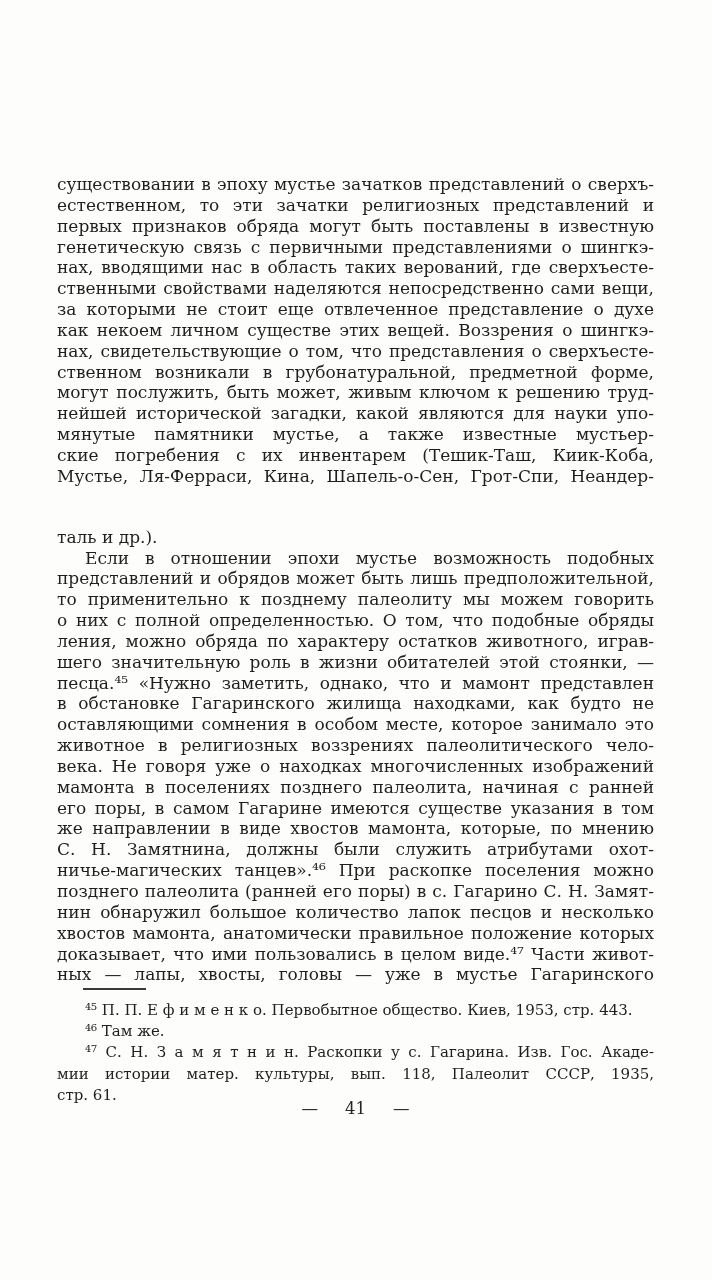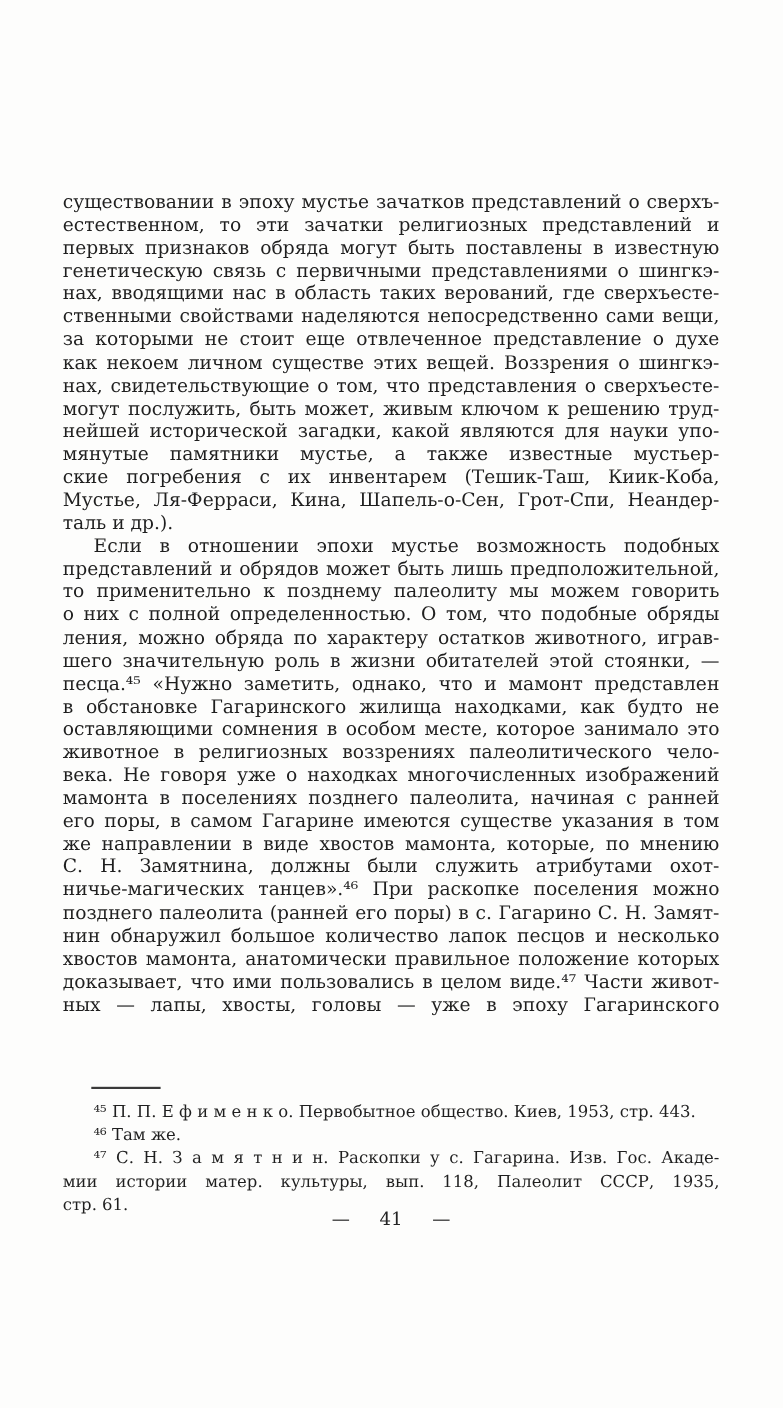--- a/index.html
+++ b/index.html
@@ -28,20 +28,21 @@
     font-size: 17px;
     line-height: 20.85px;
   }
   .line {
     text-align: justify;
     text-align-last: justify;
     white-space: normal;
   }
   .line.last {
     text-align-last: left;
+    margin-top: 40px;
   }
   .line.indent {
     padding-left: 28px;
   }
   .fn-rule {
     position: absolute;
     left: 83px;
     top: 988px;
     width: 63px;
     height: 2px;
@@ -87,20 +88,21 @@
     <div class="para">
       <div class="line">существовании в эпоху мустье зачатков представлений о сверхъ-</div>
       <div class="line">естественном, то эти зачатки религиозных представлений и</div>
       <div class="line">первых признаков обряда могут быть поставлены в известную</div>
       <div class="line">генетическую связь с первичными представлениями о шингкэ-</div>
       <div class="line">нах, вводящими нас в область таких верований, где сверхъесте-</div>
       <div class="line">ственными свойствами наделяются непосредственно сами вещи,</div>
       <div class="line">за которыми не стоит еще отвлеченное представление о духе</div>
       <div class="line">как некоем личном существе этих вещей. Воззрения о шингкэ-</div>
       <div class="line">нах, свидетельствующие о том, что представления о сверхъесте-</div>
+      <div class="line">ственном возникали в грубонатуральной, предметной форме,</div>
       <div class="line">могут послужить, быть может, живым ключом к решению труд-</div>
       <div class="line">нейшей исторической загадки, какой являются для науки упо-</div>
       <div class="line">мянутые памятники мустье, а также известные мустьер-</div>
       <div class="line">ские погребения с их инвентарем (Тешик-Таш, Киик-Коба,</div>
       <div class="line">Мустье, Ля-Ферраси, Кина, Шапель-о-Сен, Грот-Спи, Неандер-</div>
       <div class="line last">таль и др.).</div>
     </div>
     <div class="para">
       <div class="line indent">Если в отношении эпохи мустье возможность подобных</div>
       <div class="line">представлений и обрядов может быть лишь предположительной,</div>
@@ -115,21 +117,21 @@
       <div class="line">века. Не говоря уже о находках многочисленных изображений</div>
       <div class="line">мамонта в поселениях позднего палеолита, начиная с ранней</div>
       <div class="line">его поры, в самом Гагарине имеются существе указания в том</div>
       <div class="line">же направлении в виде хвостов мамонта, которые, по мнению</div>
       <div class="line">С. Н. Замятнина, должны были служить атрибутами охот-</div>
       <div class="line">ничье-магических танцев».⁴⁶ При раскопке поселения можно</div>
       <div class="line">позднего палеолита (ранней его поры) в с. Гагарино С. Н. Замят-</div>
       <div class="line">нин обнаружил большое количество лапок песцов и несколько</div>
       <div class="line">хвостов мамонта, анатомически правильное положение которых</div>
       <div class="line">доказывает, что ими пользовались в целом виде.⁴⁷ Части живот-</div>
-      <div class="line">ных — лапы, хвосты, головы — уже в эпоху Гагаринского</div>
+      <div class="line">ных — лапы, хвосты, головы — уже в мустье Гагаринского</div>
     </div>
   </div>
 
   <div class="fn-rule"></div>
 
   <div class="footnotes">
     <div class="fn-line indent">⁴⁵ П. П. Е ф и м е н к о. Первобытное общество. Киев, 1953, стр. 443.</div>
     <div class="fn-line indent">⁴⁶ Там же.</div>
     <div class="fn-line indent justify">⁴⁷ С. Н. З а м я т н и н.  Раскопки у с. Гагарина. Изв. Гос. Акаде-</div>
     <div class="fn-line justify">мии истории матер. культуры, вып. 118, Палеолит СССР, 1935,</div>

